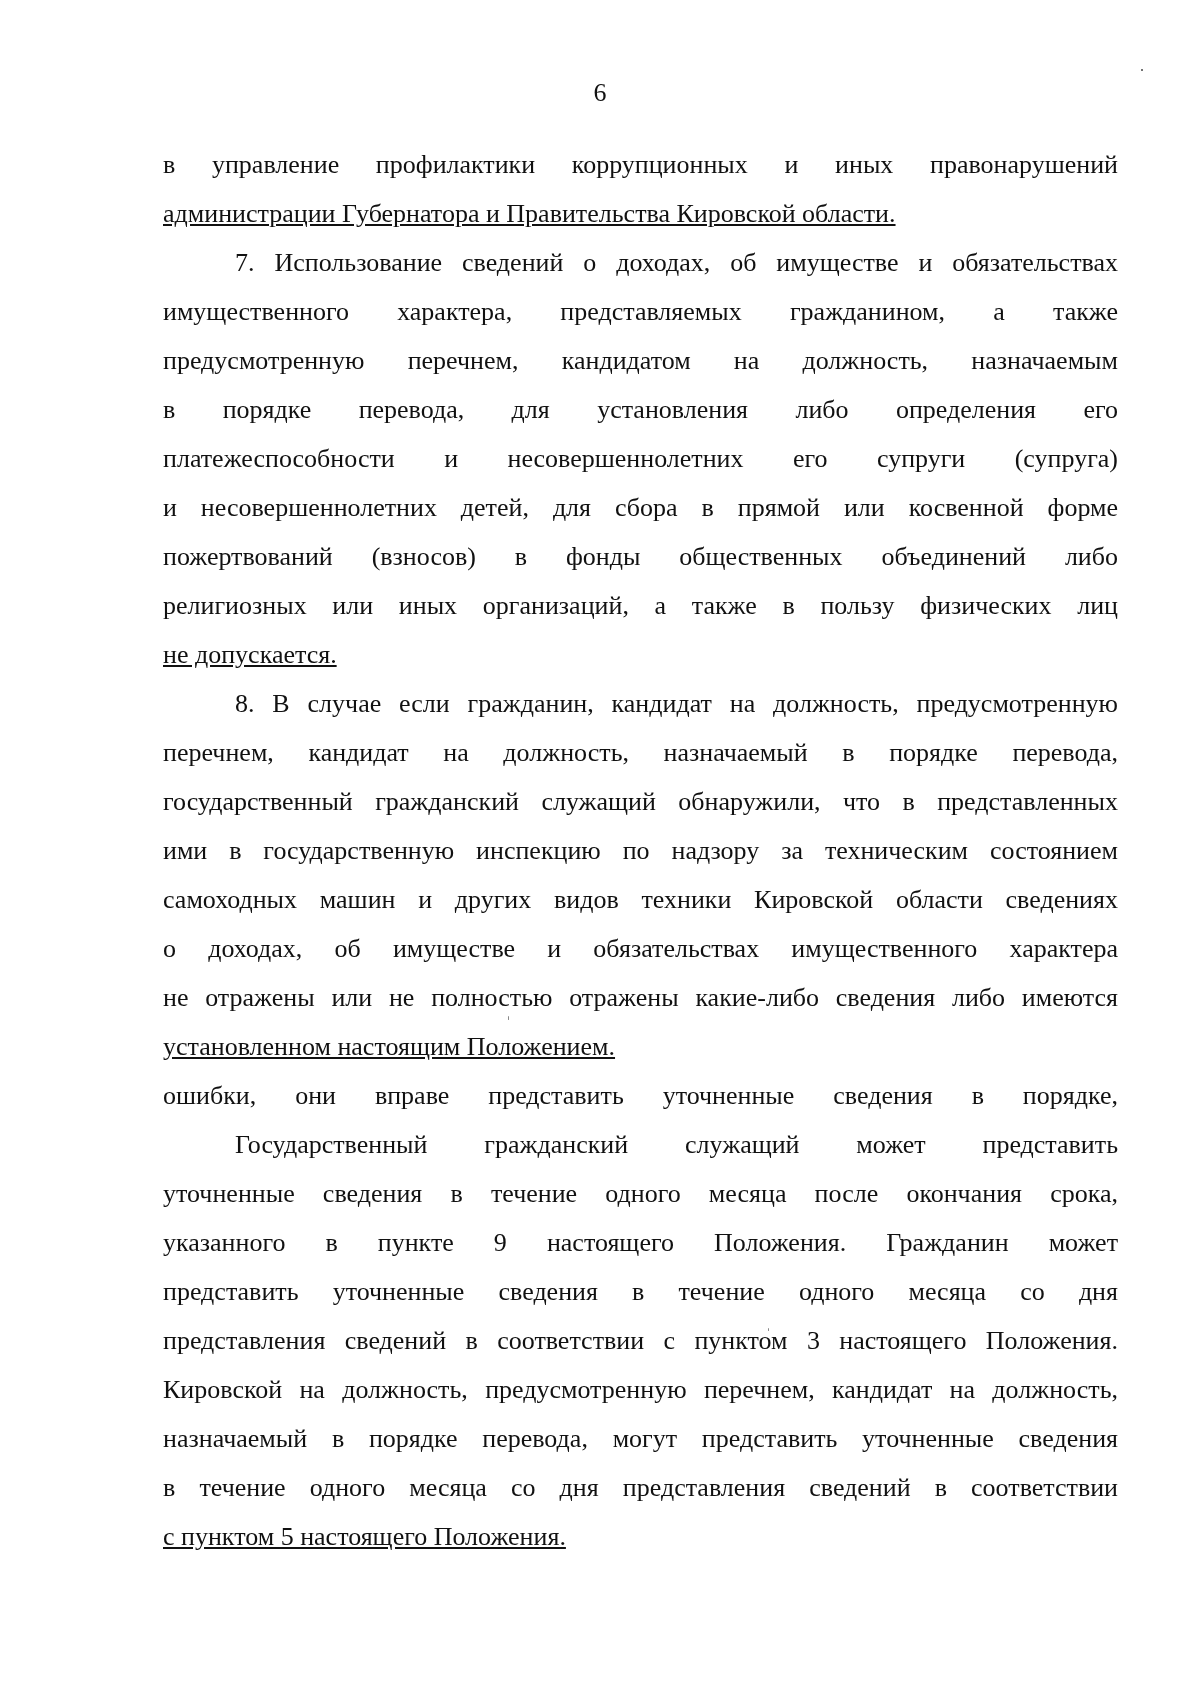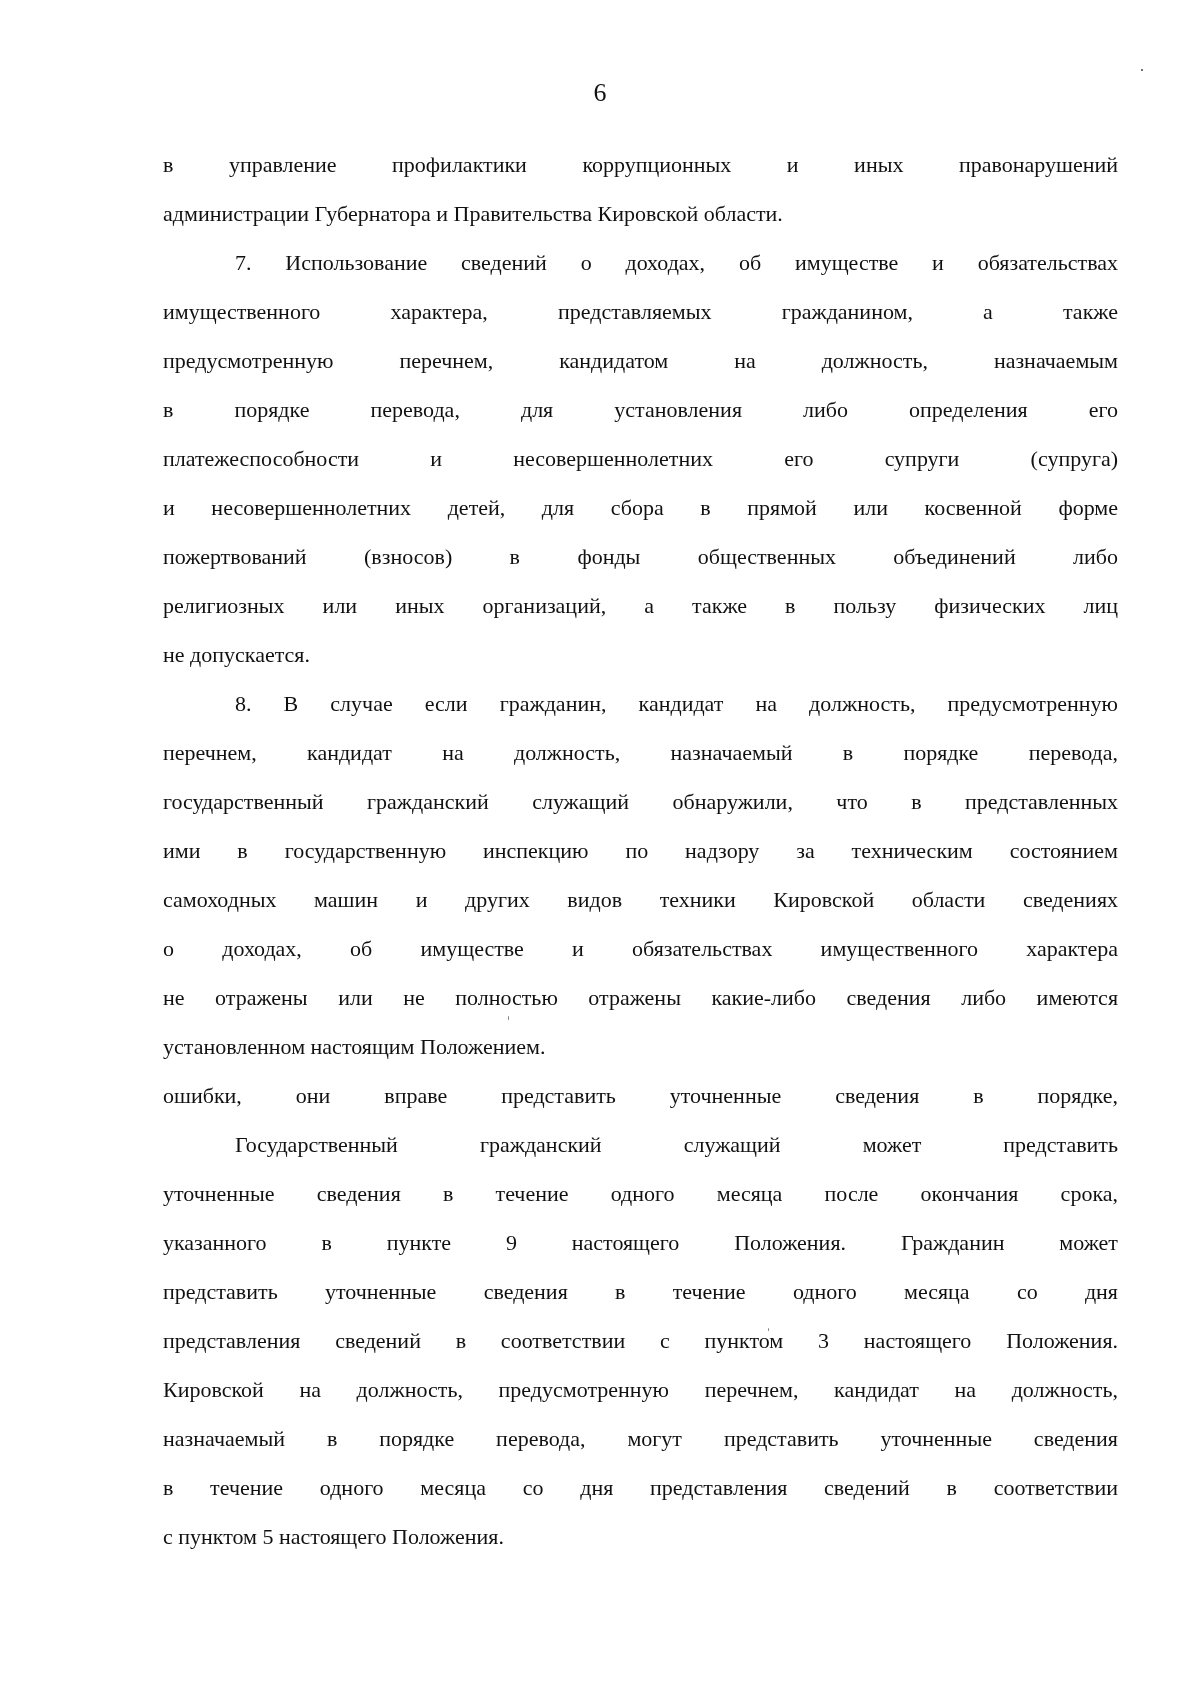--- a/index.html
+++ b/index.html
@@ -25,30 +25,31 @@
       line-height: 30px;
     }
     .body-text {
       position: absolute;
       top: 150px;
       left: 163px;
       width: 955px;
     }
     .line {
       display: block;
-      font-size: 22px;
+      font-size: 26px;
       height: 49px;
       line-height: 30px;
       white-space: nowrap;
       text-align: justify;
       text-align-last: justify;
     }
     .line.last {
       text-align: right;
       text-align-last: left;
+      text-decoration: underline;
     }
     .line.indent {
       padding-left: 72px;
     }
     .scan-speck {
       position: absolute;
       background: #444;
       border-radius: 1px;
     }
   </style>

